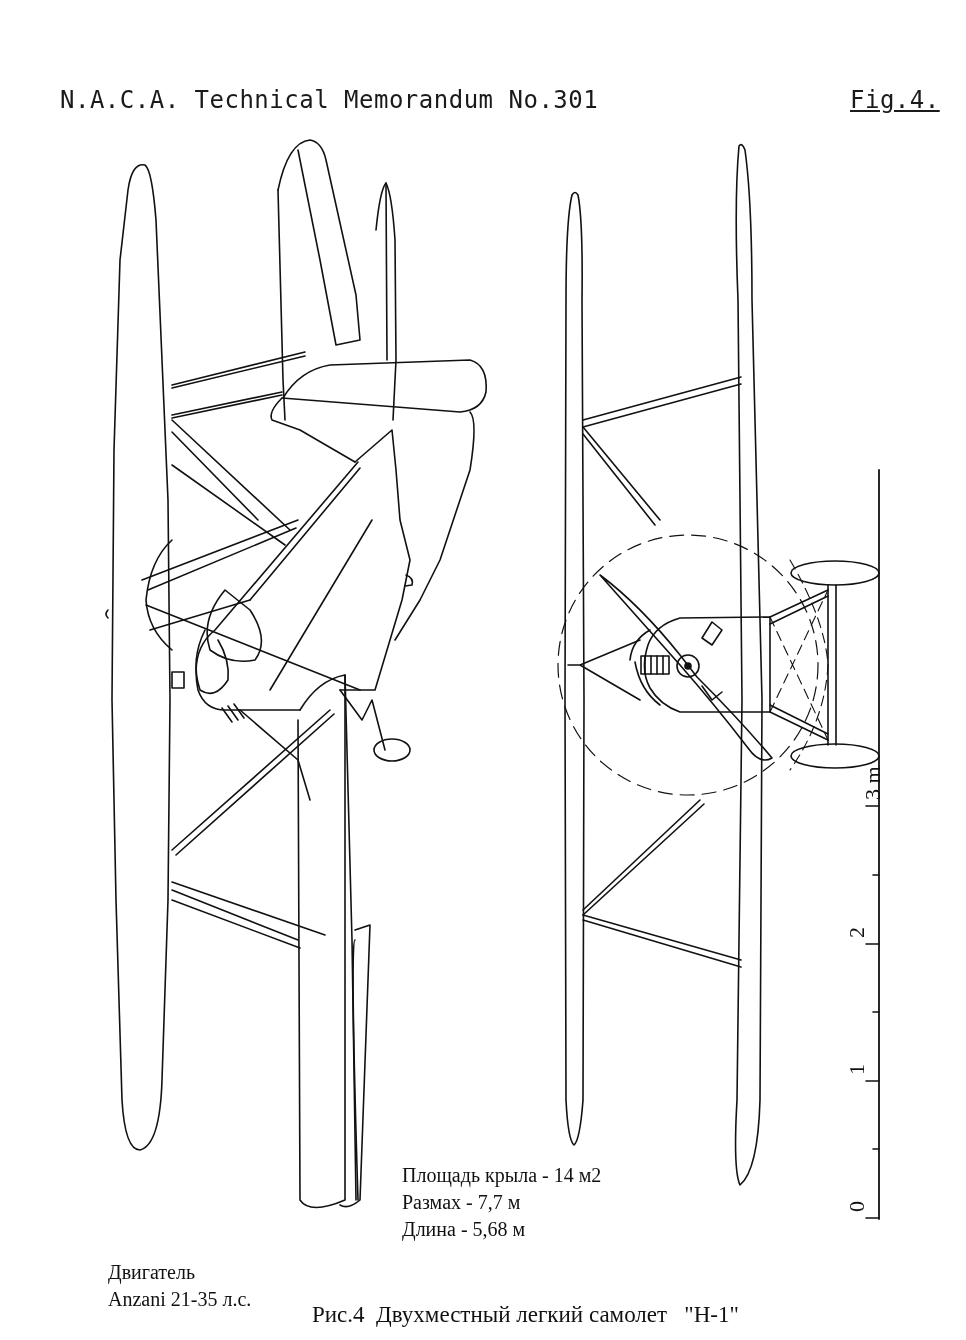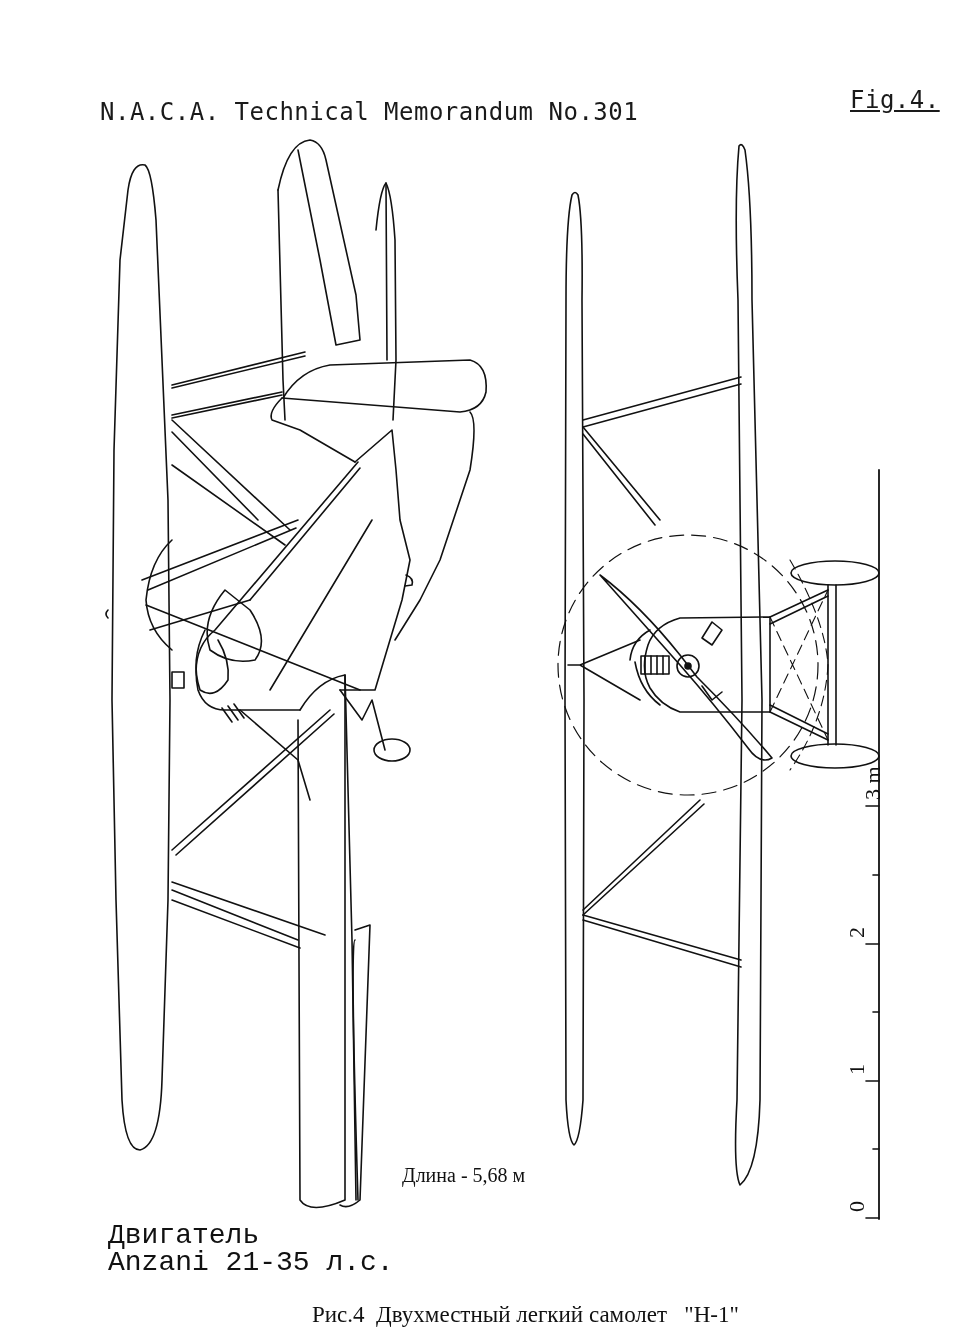--- a/index.html
+++ b/index.html
@@ -1,22 +1,22 @@
 <!DOCTYPE html>
 <html><head>
 <meta charset="utf-8">
 <style>
   html, body { margin:0; padding:0; background:#ffffff; }
   body { width:966px; height:1340px; position:relative; overflow:hidden; font-family:"Liberation Serif", serif; color:#111; }
   .header { position:absolute; top:86px; left:0; width:966px; height:34px; font-family:"DejaVu Sans Mono","Liberation Mono", monospace; font-size:24px; color:#1a1a1a; letter-spacing:0.5px; }
-  .header .title { position:absolute; left:60px; top:12px;margin-left:40px; }
+  .header .title { position:absolute; left:60px; top:0; }
   .header .fig { position:absolute; left:850px; top:0;text-decoration:underline; }
   svg.drawing { position:absolute; left:0; top:0; }
   .specs { position:absolute; left:402px; top:1162px; font-size:20px; line-height:27px; color:#111; }
-  .engine { position:absolute; left:108px; top:1222px; font-size:28px; line-height:27px; color:#111;font-family:Liberation Mono, monospace; }
+  .engine { position:absolute; left:108px; top:1259px; font-size:20px; line-height:27px; color:#111; }
   .caption { position:absolute; left:312px; top:1302px; font-size:23px; color:#111; white-space:pre; }
   .scale-label { font-family:"Liberation Serif", serif; font-size:22px; fill:#111; }
 </style>
 </head>
 <body>
 
 <div class="header">
   <span class="title">N.A.C.A. Technical Memorandum No.301</span>
   <span class="fig">Fig.4.</span>
 </div>
@@ -123,20 +123,22 @@
     <line x1="873" y1="1012" x2="879" y2="1012"></line>
     <line x1="873" y1="875" x2="879" y2="875"></line>
     <text class="scale-label" x="862" y="1226" transform="rotate(-90 856 1218)" stroke="none">0</text>
     <text class="scale-label" x="862" y="1089" transform="rotate(-90 856 1081)" stroke="none">1</text>
     <text class="scale-label" x="862" y="952" transform="rotate(-90 856 944)" stroke="none">2</text>
     <text class="scale-label" x="862" y="830" transform="rotate(-90 856 806)" stroke="none">3 m</text>
   </g>
 </svg>
 
 <div class="specs">
+  <div>Площадь крыла - 14 м2</div>
+  <div>Размах - 7,7 м</div>
   <div>Длина - 5,68 м</div>
 </div>
 
 <div class="engine">
   <div>Двигатель</div>
   <div>Anzani 21-35 л.с.</div>
 </div>
 
 <div class="caption">Рис.4  Двухместный легкий самолет   "Н-1"</div>
 

